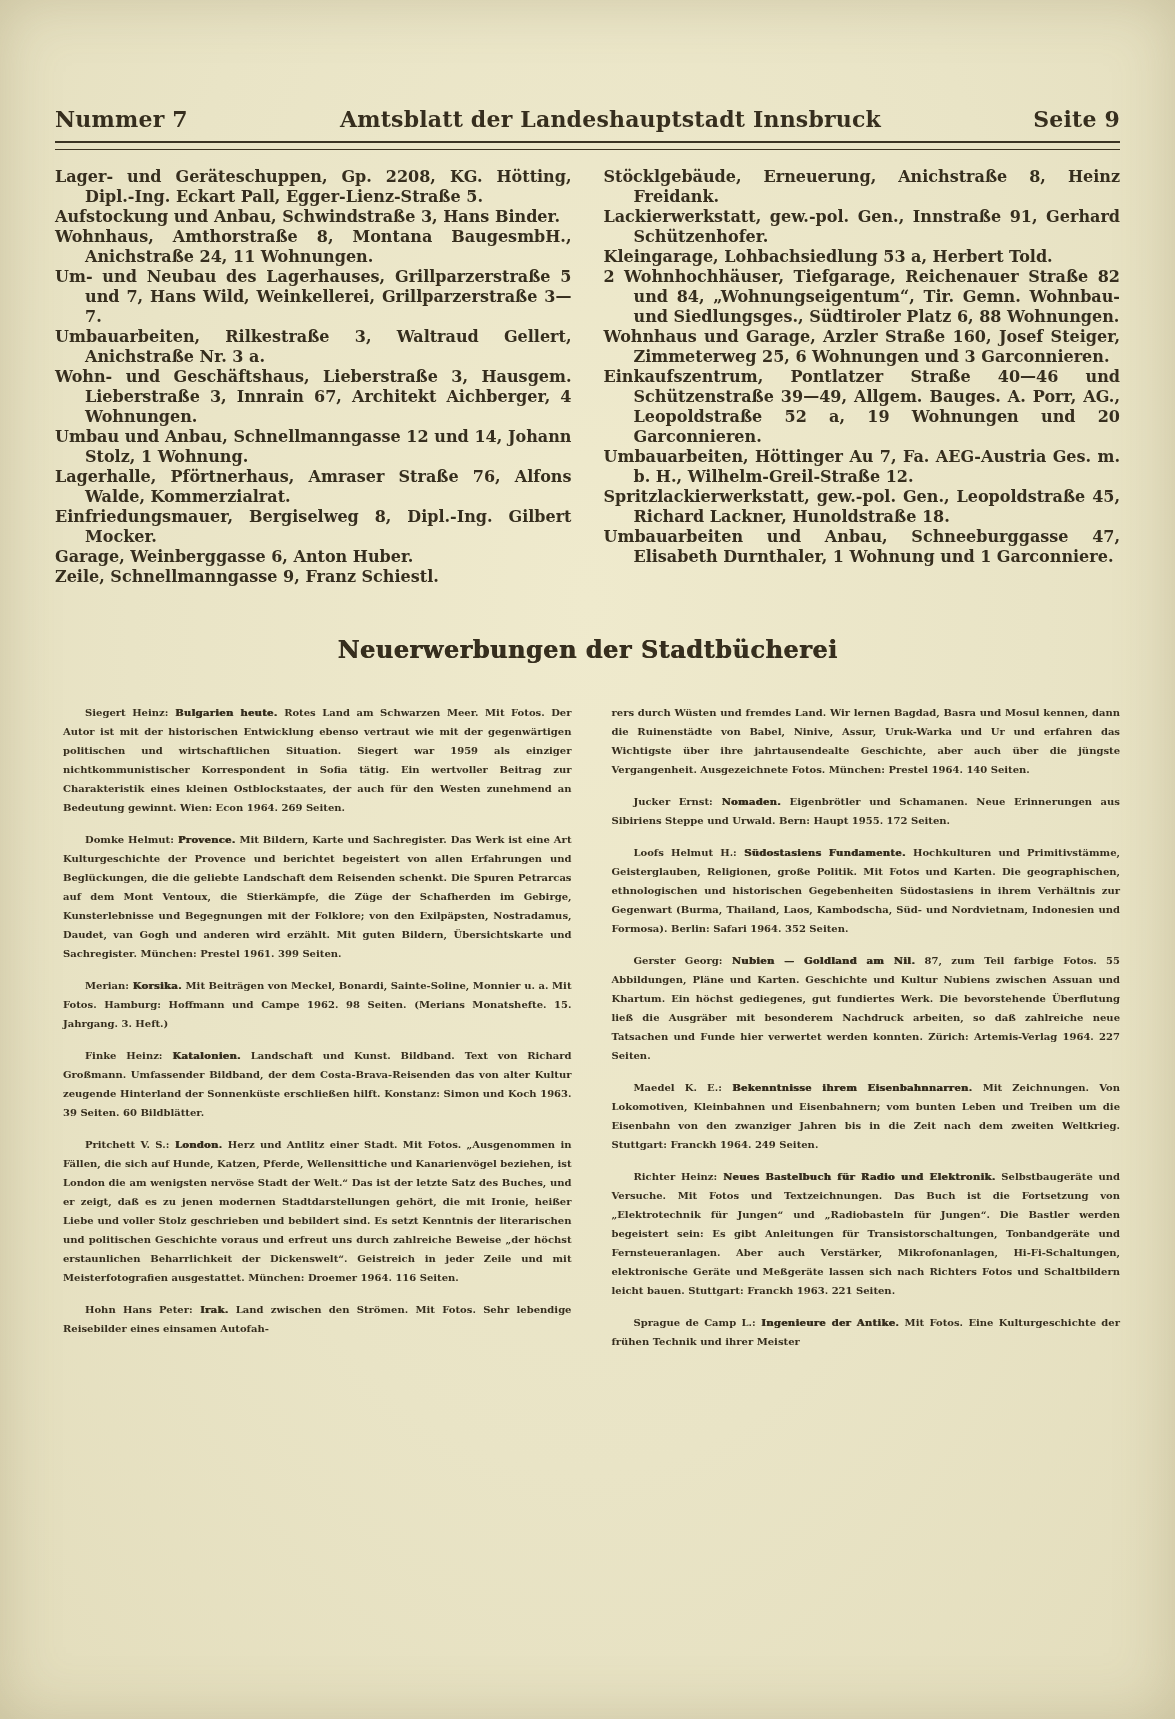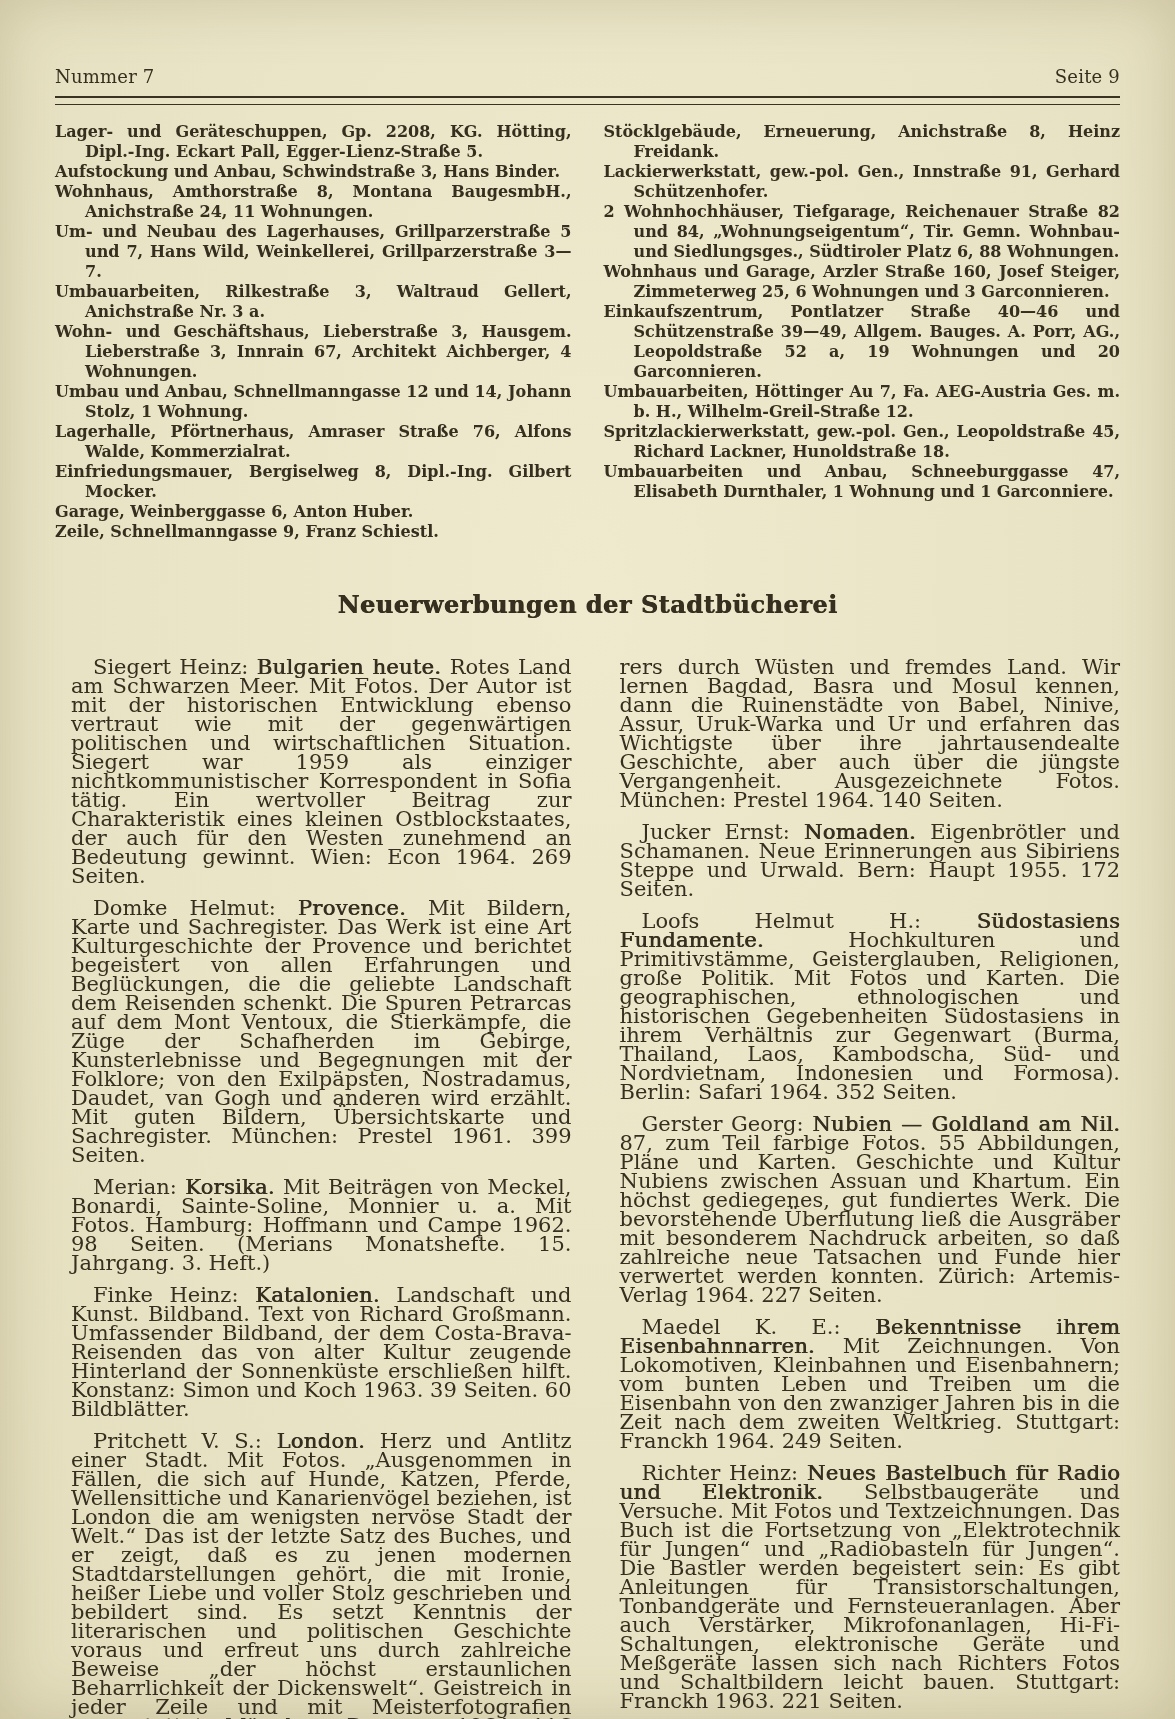--- a/index.html
+++ b/index.html
@@ -10,55 +10,56 @@
     margin:0 auto;
     box-sizing:border-box;
     padding:66px 55px 0 55px;
     background:radial-gradient(ellipse at 50% 35%, #efeacd 0%, #e9e4c6 55%, #e3ddbc 100%);
     box-shadow:inset 0 0 60px rgba(120,105,60,.25);
     color:#362e1e;
     overflow:hidden;
   }
   .hdr{
     display:flex;justify-content:space-between;align-items:baseline;
-    font-size:18px;font-weight:400;letter-spacing:.2px;
+    font-size:22px;font-weight:700;letter-spacing:.2px;margin-top:40px;
   }
   .hdr .t{flex:1;text-align:center;}
   .rule{margin-top:9px;height:6px;border-top:2.5px solid #3a3322;border-bottom:1.5px solid #3a3322;}
   .cols{display:flex;gap:32px;margin-top:17px;}
   .col{flex:1;min-width:0;}
   .entry{
     margin:0;padding-left:30px;text-indent:-30px;
     font-size:16px;line-height:20px;font-weight:700;
     text-align:justify;hyphens:auto;
   }
   .heading{
     margin:44px 0 32px 0;
     text-align:center;
     font-size:24px;line-height:38px;font-weight:700;
     letter-spacing:.5px;
     text-shadow:.6px 0 0 currentColor;
   }
   .review{
-    margin:0 0 13px 16px;
-    font-size:21px;line-height:19px;font-weight:400;
+    margin:0 0 13px 8px;
+    font-size:10px;line-height:19px;font-weight:700;
     text-align:justify;hyphens:auto;
     text-indent:22px;
   }
   .review.cont{text-indent:0;}
   .r-title{text-shadow:.7px 0 0 currentColor;letter-spacing:.3px;}
   .reviews .col{padding-top:2px;}
 </style>
 </head>
 <body>
 
 <div class="page">
 
   <div class="hdr">
     <span>Nummer 7</span>
+    <span class="t">Amtsblatt der Landeshauptstadt Innsbruck</span>
     <span>Seite 9</span>
   </div>
   <div class="rule"></div>
 
   <section class="cols">
     <div class="col">
       <p class="entry">Lager- und Geräteschuppen, Gp. 2208, KG. Hötting, Dipl.-Ing. Eckart Pall, Egger-Lienz-Straße 5.</p>
       <p class="entry">Aufstockung und Anbau, Schwindstraße 3, Hans Binder.</p>
       <p class="entry">Wohnhaus, Amthorstraße 8, Montana BaugesmbH., Anichstraße 24, 11 Wohnungen.</p>
       <p class="entry">Um- und Neubau des Lagerhauses, Grillparzerstraße 5 und 7, Hans Wild, Weinkellerei, Grillparzerstraße 3—7.</p>
@@ -66,20 +67,21 @@
       <p class="entry">Wohn- und Geschäftshaus, Lieberstraße 3, Hausgem. Lieberstraße 3, Innrain 67, Architekt Aichberger, 4 Wohnungen.</p>
       <p class="entry">Umbau und Anbau, Schnellmanngasse 12 und 14, Johann Stolz, 1 Wohnung.</p>
       <p class="entry">Lagerhalle, Pförtnerhaus, Amraser Straße 76, Alfons Walde, Kommerzialrat.</p>
       <p class="entry">Einfriedungsmauer, Bergiselweg 8, Dipl.-Ing. Gilbert Mocker.</p>
       <p class="entry">Garage, Weinberggasse 6, Anton Huber.</p>
       <p class="entry">Zeile, Schnellmanngasse 9, Franz Schiestl.</p>
     </div>
     <div class="col">
       <p class="entry">Stöcklgebäude, Erneuerung, Anichstraße 8, Heinz Freidank.</p>
       <p class="entry">Lackierwerkstatt, gew.-pol. Gen., Innstraße 91, Gerhard Schützenhofer.</p>
+      <p class="entry">Kleingarage, Lohbachsiedlung 53 a, Herbert Told.</p>
       <p class="entry">2 Wohnhochhäuser, Tiefgarage, Reichenauer Straße 82 und 84, „Wohnungseigentum“, Tir. Gemn. Wohnbau- und Siedlungsges., Südtiroler Platz 6, 88 Wohnungen.</p>
       <p class="entry">Wohnhaus und Garage, Arzler Straße 160, Josef Steiger, Zimmeterweg 25, 6 Wohnungen und 3 Garconnieren.</p>
       <p class="entry">Einkaufszentrum, Pontlatzer Straße 40—46 und Schützenstraße 39—49, Allgem. Bauges. A. Porr, AG., Leopoldstraße 52 a, 19 Wohnungen und 20 Garconnieren.</p>
       <p class="entry">Umbauarbeiten, Höttinger Au 7, Fa. AEG-Austria Ges. m. b. H., Wilhelm-Greil-Straße 12.</p>
       <p class="entry">Spritzlackierwerkstatt, gew.-pol. Gen., Leopoldstraße 45, Richard Lackner, Hunoldstraße 18.</p>
       <p class="entry">Umbauarbeiten und Anbau, Schneeburggasse 47, Elisabeth Durnthaler, 1 Wohnung und 1 Garconniere.</p>
     </div>
   </section>
 
   <h1 class="heading">Neuerwerbungen der Stadtbücherei</h1>

